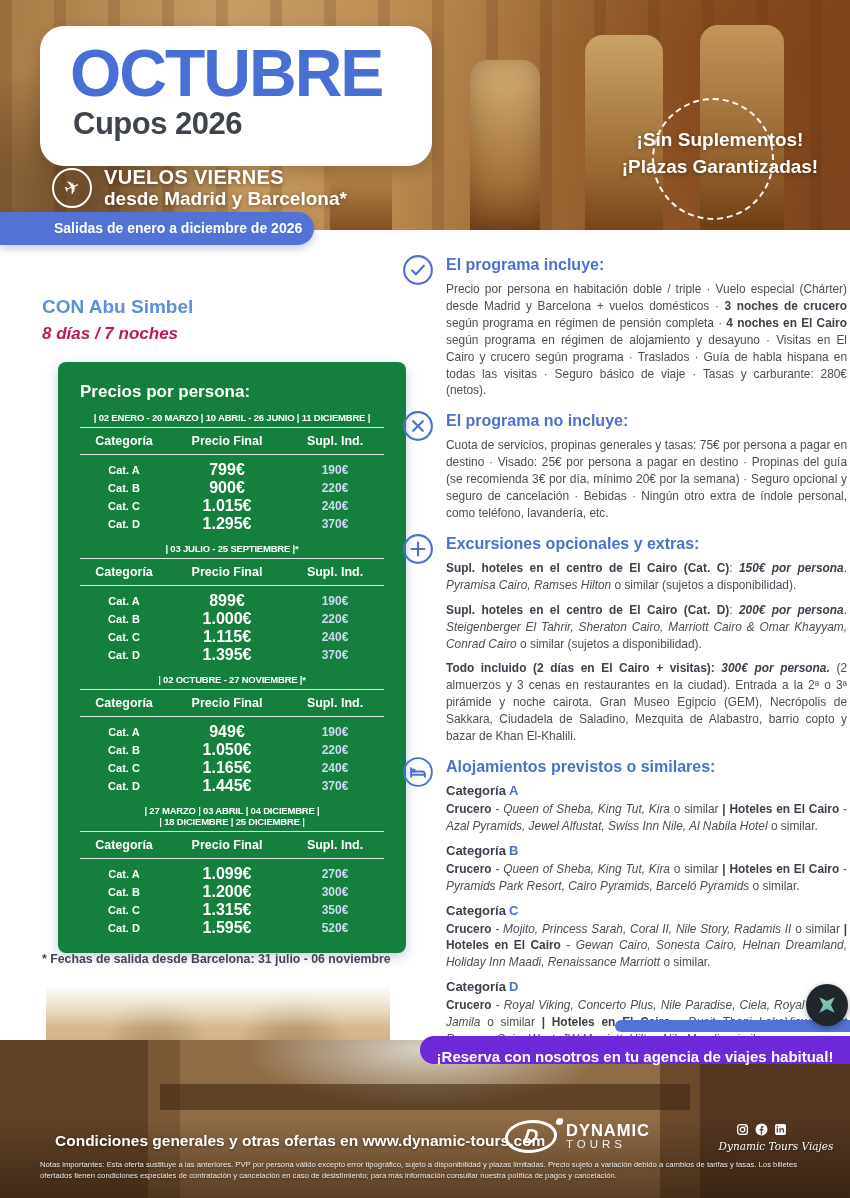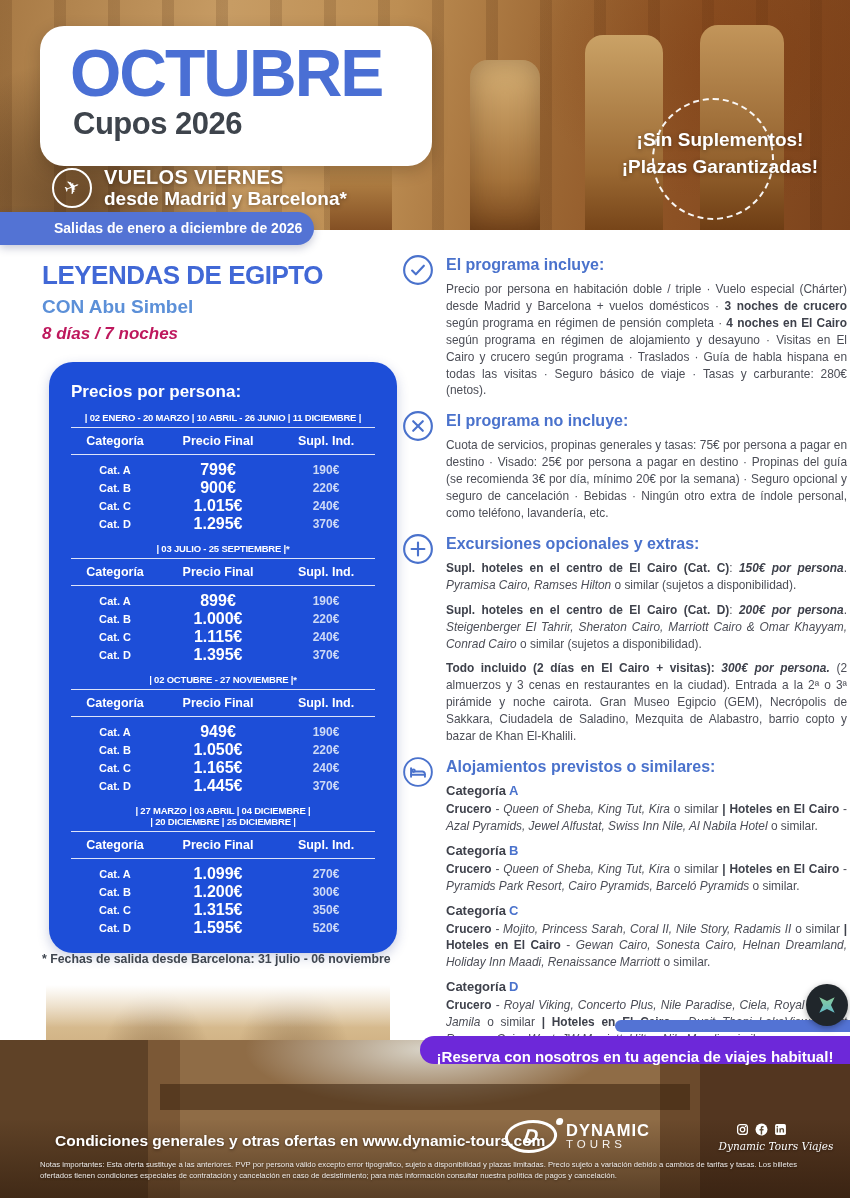--- a/index.html
+++ b/index.html
@@ -31,21 +31,21 @@
   
   .badge-circle{position:absolute;left:652px;top:98px;width:122px;height:122px;border:2px dashed rgba(255,255,255,.95);border-radius:50%;box-sizing:border-box;}
   .badge-text{position:absolute;left:600px;top:126px;width:240px;text-align:center;color:#ffffff;font-weight:800;font-size:19px;line-height:27px;text-shadow:0 1px 4px rgba(40,20,5,.5);}
   
   .departures{position:absolute;left:0;top:212px;width:314px;height:33px;background:#5373d4;border-radius:0 17px 17px 0;
     color:#fff;font-size:14px;font-weight:600;line-height:33px;padding-left:54px;box-sizing:border-box;box-shadow:0 3px 8px rgba(30,40,90,.25);}
   
   .tour-name{position:absolute;left:42px;top:260px;font-size:26px;font-weight:800;color:#4168d6;letter-spacing:-0.5px;}
   .tour-variant{position:absolute;left:42px;top:296px;font-size:19px;font-weight:600;color:#5c90d8;}
   .tour-duration{position:absolute;left:42px;top:324px;font-size:17px;font-weight:700;font-style:italic;color:#be185d;}
-  .prices-box{position:absolute;left:49px;top:362px;width:348px;background:#1d4ed8;border-radius:24px;
+  .prices-box{position:absolute;left:58px;top:362px;width:348px;background:#15803d;border-radius:8px;
     padding:20px 22px 16px;box-sizing:border-box;color:#ffffff;box-shadow:0 4px 12px rgba(40,60,140,.25);}
   .prices-title{font-size:17px;font-weight:800;margin-bottom:10px;}
   .pdates{font-size:9.5px;font-weight:700;text-align:center;letter-spacing:-0.2px;white-space:nowrap;margin:10px 0 4px;}
   .prow{display:grid;grid-template-columns:88px 118px 98px;align-items:center;}
   .phead{border-top:1px solid rgba(255,255,255,.85);border-bottom:1px solid rgba(255,255,255,.85);
     font-size:12.5px;font-weight:700;padding:6px 0;margin:4px 0 6px;}
   .phead span{text-align:center;}
   .prow .cat{text-align:center;font-size:11px;font-weight:600;line-height:18px;}
   .prow .price{text-align:center;font-size:16px;font-weight:800;line-height:18px;}
   .prow .sup{text-align:center;font-size:12px;font-weight:600;color:#cdd9f6;line-height:18px;}
@@ -123,21 +123,20 @@
   </div>
 
   <div class="badge-circle"></div>
   <div class="badge-text">
     <div>¡Sin Suplementos!</div>
     <div>¡Plazas Garantizadas!</div>
   </div>
 
   <div class="departures">Salidas de enero a diciembre de 2026</div>
 
-  <div class="tour-name">LEYENDAS DE EGIPTO</div>
   <div class="tour-variant">CON Abu Simbel</div>
   <div class="tour-duration">8 días / 7 noches</div>
 
   <div class="prices-box">
     <div class="prices-title">Precios por persona:</div>
 
     <div>
       <div class="pdates">| 02 ENERO - 20 MARZO | 10 ABRIL - 26 JUNIO | 11 DICIEMBRE |</div>
       <div class="prow phead">
         <span>Categoría</span>
@@ -219,21 +218,21 @@
         </div>
       <div class="prow">
           <span class="cat">Cat. D</span>
           <span class="price">1.445€</span>
           <span class="sup">370€</span>
         </div>
     </div>
 
     <div>
       <div class="pdates" style="margin-bottom:0;">| 27 MARZO | 03 ABRIL | 04 DICIEMBRE |</div>
-      <div class="pdates" style="margin-top:0;">| 20 DICIEMBRE | 25 DICIEMBRE |</div>
+      <div class="pdates" style="margin-top:0;">| 18 DICIEMBRE | 25 DICIEMBRE |</div>
       <div class="prow phead">
         <span>Categoría</span>
         <span>Precio Final</span>
         <span>Supl. Ind.</span>
       </div>
       <div class="prow">
           <span class="cat">Cat. A</span>
           <span class="price">1.099€</span>
           <span class="sup">270€</span>
         </div>

